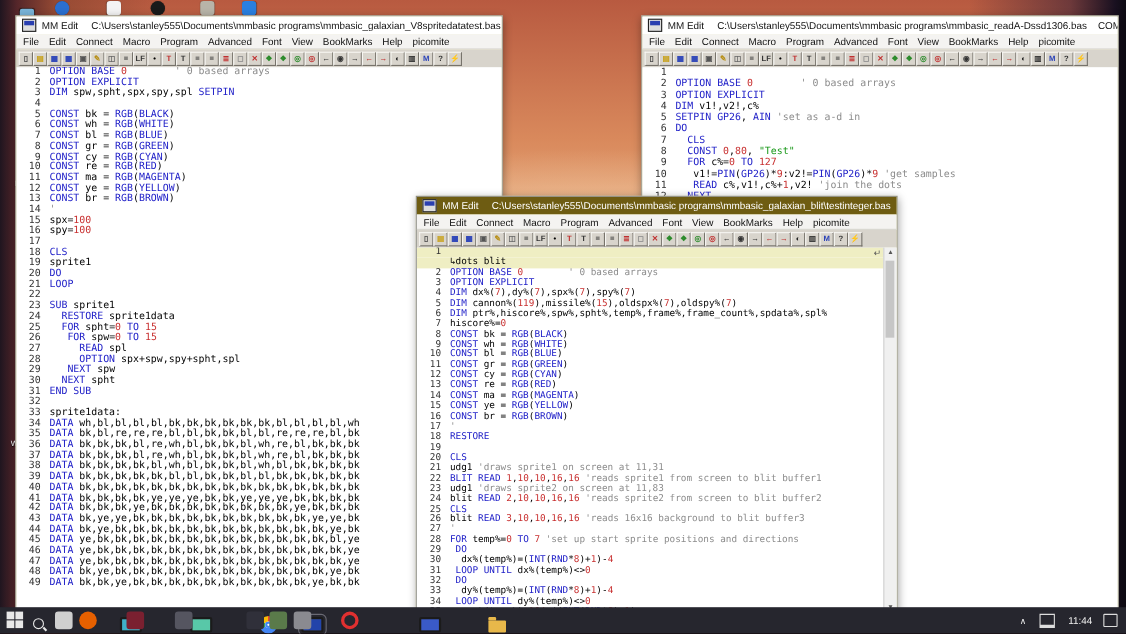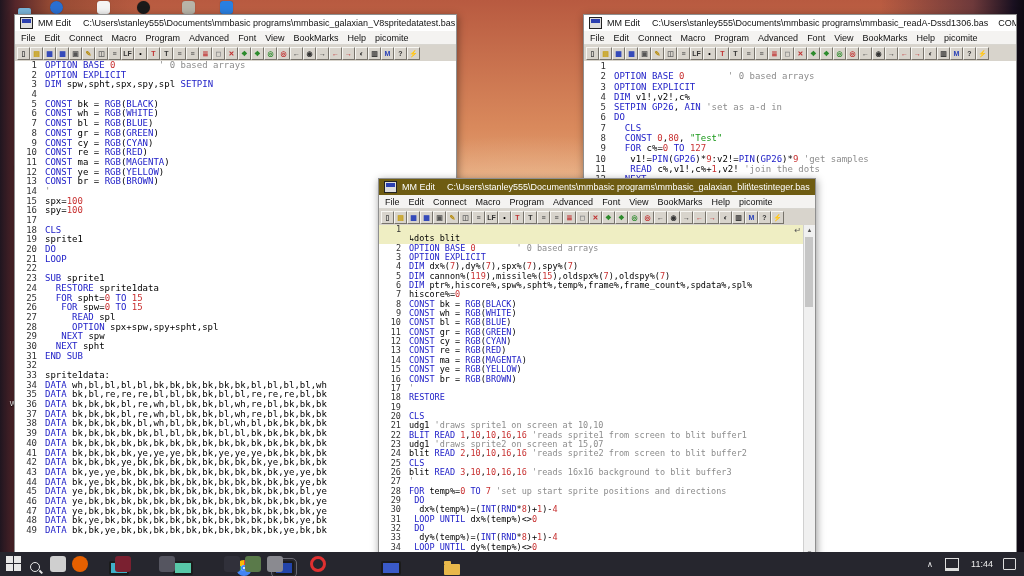--- a/index.html
+++ b/index.html
@@ -379,23 +379,23 @@
       <div class="crow"><span class="ln">11</span><span class="cd"><span class="kw">CONST</span><span> </span><span>gr</span><span> = </span><span class="kw">RGB</span><span>(</span><span class="kw">GREEN</span><span>)</span></span></div>
       <div class="crow"><span class="ln">12</span><span class="cd"><span class="kw">CONST</span><span> </span><span>cy</span><span> = </span><span class="kw">RGB</span><span>(</span><span class="kw">CYAN</span><span>)</span></span></div>
       <div class="crow"><span class="ln">13</span><span class="cd"><span class="kw">CONST</span><span> </span><span>re</span><span> = </span><span class="kw">RGB</span><span>(</span><span class="kw">RED</span><span>)</span></span></div>
       <div class="crow"><span class="ln">14</span><span class="cd"><span class="kw">CONST</span><span> </span><span>ma</span><span> = </span><span class="kw">RGB</span><span>(</span><span class="kw">MAGENTA</span><span>)</span></span></div>
       <div class="crow"><span class="ln">15</span><span class="cd"><span class="kw">CONST</span><span> </span><span>ye</span><span> = </span><span class="kw">RGB</span><span>(</span><span class="kw">YELLOW</span><span>)</span></span></div>
       <div class="crow"><span class="ln">16</span><span class="cd"><span class="kw">CONST</span><span> </span><span>br</span><span> = </span><span class="kw">RGB</span><span>(</span><span class="kw">BROWN</span><span>)</span></span></div>
       <div class="crow"><span class="ln">17</span><span class="cd"><span class="com">'</span></span></div>
       <div class="crow"><span class="ln">18</span><span class="cd"><span class="kw">RESTORE</span></span></div>
       <div class="crow"><span class="ln">19</span><span class="cd"></span></div>
       <div class="crow"><span class="ln">20</span><span class="cd"><span class="kw">CLS</span></span></div>
-      <div class="crow"><span class="ln">21</span><span class="cd"><span>udg1</span><span> </span><span class="com">'draws sprite1 on screen at 10,10</span></span></div>
+      <div class="crow"><span class="ln">21</span><span class="cd"><span>udg1</span><span> </span><span class="com">'draws sprite1 on screen at 11,31</span></span></div>
       <div class="crow"><span class="ln">22</span><span class="cd"><span class="kw">BLIT</span><span> </span><span class="kw">READ</span><span> </span><span class="num">1</span><span>,</span><span class="num">10</span><span>,</span><span class="num">10</span><span>,</span><span class="num">16</span><span>,</span><span class="num">16</span><span> </span><span class="com">'reads sprite1 from screen to blit buffer1</span></span></div>
-      <div class="crow"><span class="ln">23</span><span class="cd"><span>udg1</span><span> </span><span class="com">'draws sprite2 on screen at 15,07</span></span></div>
+      <div class="crow"><span class="ln">23</span><span class="cd"><span>udg1</span><span> </span><span class="com">'draws sprite2 on screen at 11,83</span></span></div>
       <div class="crow"><span class="ln">24</span><span class="cd"><span>blit</span><span> </span><span class="kw">READ</span><span> </span><span class="num">2</span><span>,</span><span class="num">10</span><span>,</span><span class="num">10</span><span>,</span><span class="num">16</span><span>,</span><span class="num">16</span><span> </span><span class="com">'reads sprite2 from screen to blit buffer2</span></span></div>
       <div class="crow"><span class="ln">25</span><span class="cd"><span class="kw">CLS</span></span></div>
       <div class="crow"><span class="ln">26</span><span class="cd"><span>blit</span><span> </span><span class="kw">READ</span><span> </span><span class="num">3</span><span>,</span><span class="num">10</span><span>,</span><span class="num">10</span><span>,</span><span class="num">16</span><span>,</span><span class="num">16</span><span> </span><span class="com">'reads 16x16 background to blit buffer3</span></span></div>
       <div class="crow"><span class="ln">27</span><span class="cd"><span class="com">'</span></span></div>
       <div class="crow"><span class="ln">28</span><span class="cd"><span class="kw">FOR</span><span> </span><span>temp%</span><span>=</span><span class="num">0</span><span> </span><span class="kw">TO</span><span> </span><span class="num">7</span><span> </span><span class="com">'set up start sprite positions and directions</span></span></div>
       <div class="crow"><span class="ln">29</span><span class="cd"><span> </span><span class="kw">DO</span></span></div>
       <div class="crow"><span class="ln">30</span><span class="cd"><span>  </span><span>dx%</span><span>(</span><span>temp%</span><span>)=(</span><span class="kw">INT</span><span>(</span><span class="kw">RND</span><span>*</span><span class="num">8</span><span>)+</span><span class="num">1</span><span>)-</span><span class="num">4</span></span></div>
       <div class="crow"><span class="ln">31</span><span class="cd"><span> </span><span class="kw">LOOP</span><span> </span><span class="kw">UNTIL</span><span> </span><span>dx%</span><span>(</span><span>temp%</span><span>)&lt;&gt;</span><span class="num">0</span></span></div>
       <div class="crow"><span class="ln">32</span><span class="cd"><span> </span><span class="kw">DO</span></span></div>
       <div class="crow"><span class="ln">33</span><span class="cd"><span>  </span><span>dy%</span><span>(</span><span>temp%</span><span>)=(</span><span class="kw">INT</span><span>(</span><span class="kw">RND</span><span>*</span><span class="num">8</span><span>)+</span><span class="num">1</span><span>)-</span><span class="num">4</span></span></div>

